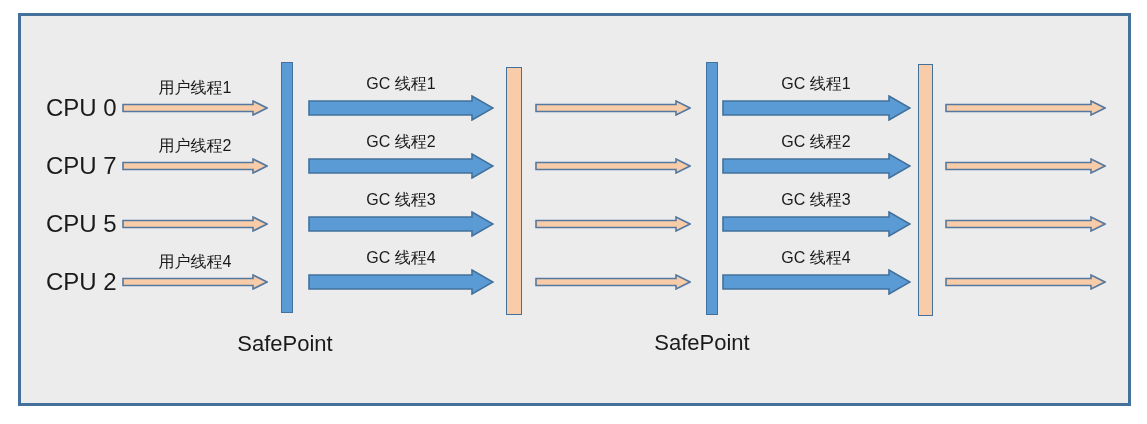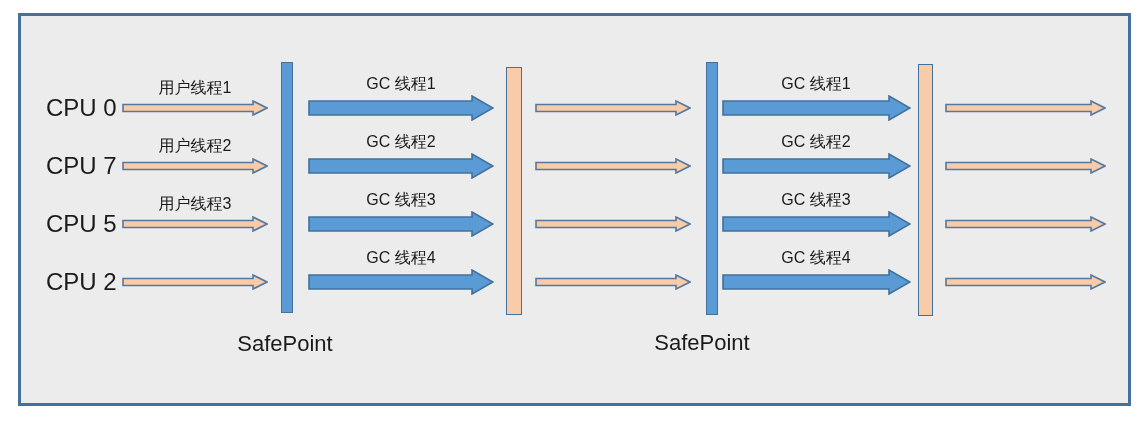--- a/index.html
+++ b/index.html
@@ -85,21 +85,20 @@
         <polygon points="1,6 167,6 167,1 188,13 167,25 167,20 1,20"></polygon>
       </svg>
     </div>
   <div class="abs arrow thin" style="left:945px;top:158px;width:161px;height:16px">
       <svg width="161" height="16" viewBox="0 0 161 16">
         <polygon points="1,4.5 146,4.5 146,1 160,8 146,15 146,11.5 1,11.5"></polygon>
       </svg>
     </div>
 
   <div class="abs cpu-label" style="left:46px;top:212px;width:64px">CPU 5</div>
-  <div class="abs thread-label" style="left:120px;top:192px;width:150px">用户线程3</div>
   <div class="abs arrow thin" style="left:122px;top:216px;width:146px;height:16px">
       <svg width="146" height="16" viewBox="0 0 146 16">
         <polygon points="1,4.5 131,4.5 131,1 145,8 131,15 131,11.5 1,11.5"></polygon>
       </svg>
     </div>
   <div class="abs thread-label" style="left:306px;top:188px;width:190px">GC 线程3</div>
   <div class="abs arrow thick" style="left:308px;top:211px;width:186px;height:26px">
       <svg width="186" height="26" viewBox="0 0 186 26">
         <polygon points="1,6 164,6 164,1 185,13 164,25 164,20 1,20"></polygon>
       </svg>
@@ -115,20 +114,21 @@
         <polygon points="1,6 167,6 167,1 188,13 167,25 167,20 1,20"></polygon>
       </svg>
     </div>
   <div class="abs arrow thin" style="left:945px;top:216px;width:161px;height:16px">
       <svg width="161" height="16" viewBox="0 0 161 16">
         <polygon points="1,4.5 146,4.5 146,1 160,8 146,15 146,11.5 1,11.5"></polygon>
       </svg>
     </div>
 
   <div class="abs cpu-label" style="left:46px;top:270px;width:64px">CPU 2</div>
+  <div class="abs thread-label" style="left:120px;top:250px;width:150px">用户线程4</div>
   <div class="abs arrow thin" style="left:122px;top:274px;width:146px;height:16px">
       <svg width="146" height="16" viewBox="0 0 146 16">
         <polygon points="1,4.5 131,4.5 131,1 145,8 131,15 131,11.5 1,11.5"></polygon>
       </svg>
     </div>
   <div class="abs thread-label" style="left:306px;top:246px;width:190px">GC 线程4</div>
   <div class="abs arrow thick" style="left:308px;top:269px;width:186px;height:26px">
       <svg width="186" height="26" viewBox="0 0 186 26">
         <polygon points="1,6 164,6 164,1 185,13 164,25 164,20 1,20"></polygon>
       </svg>

